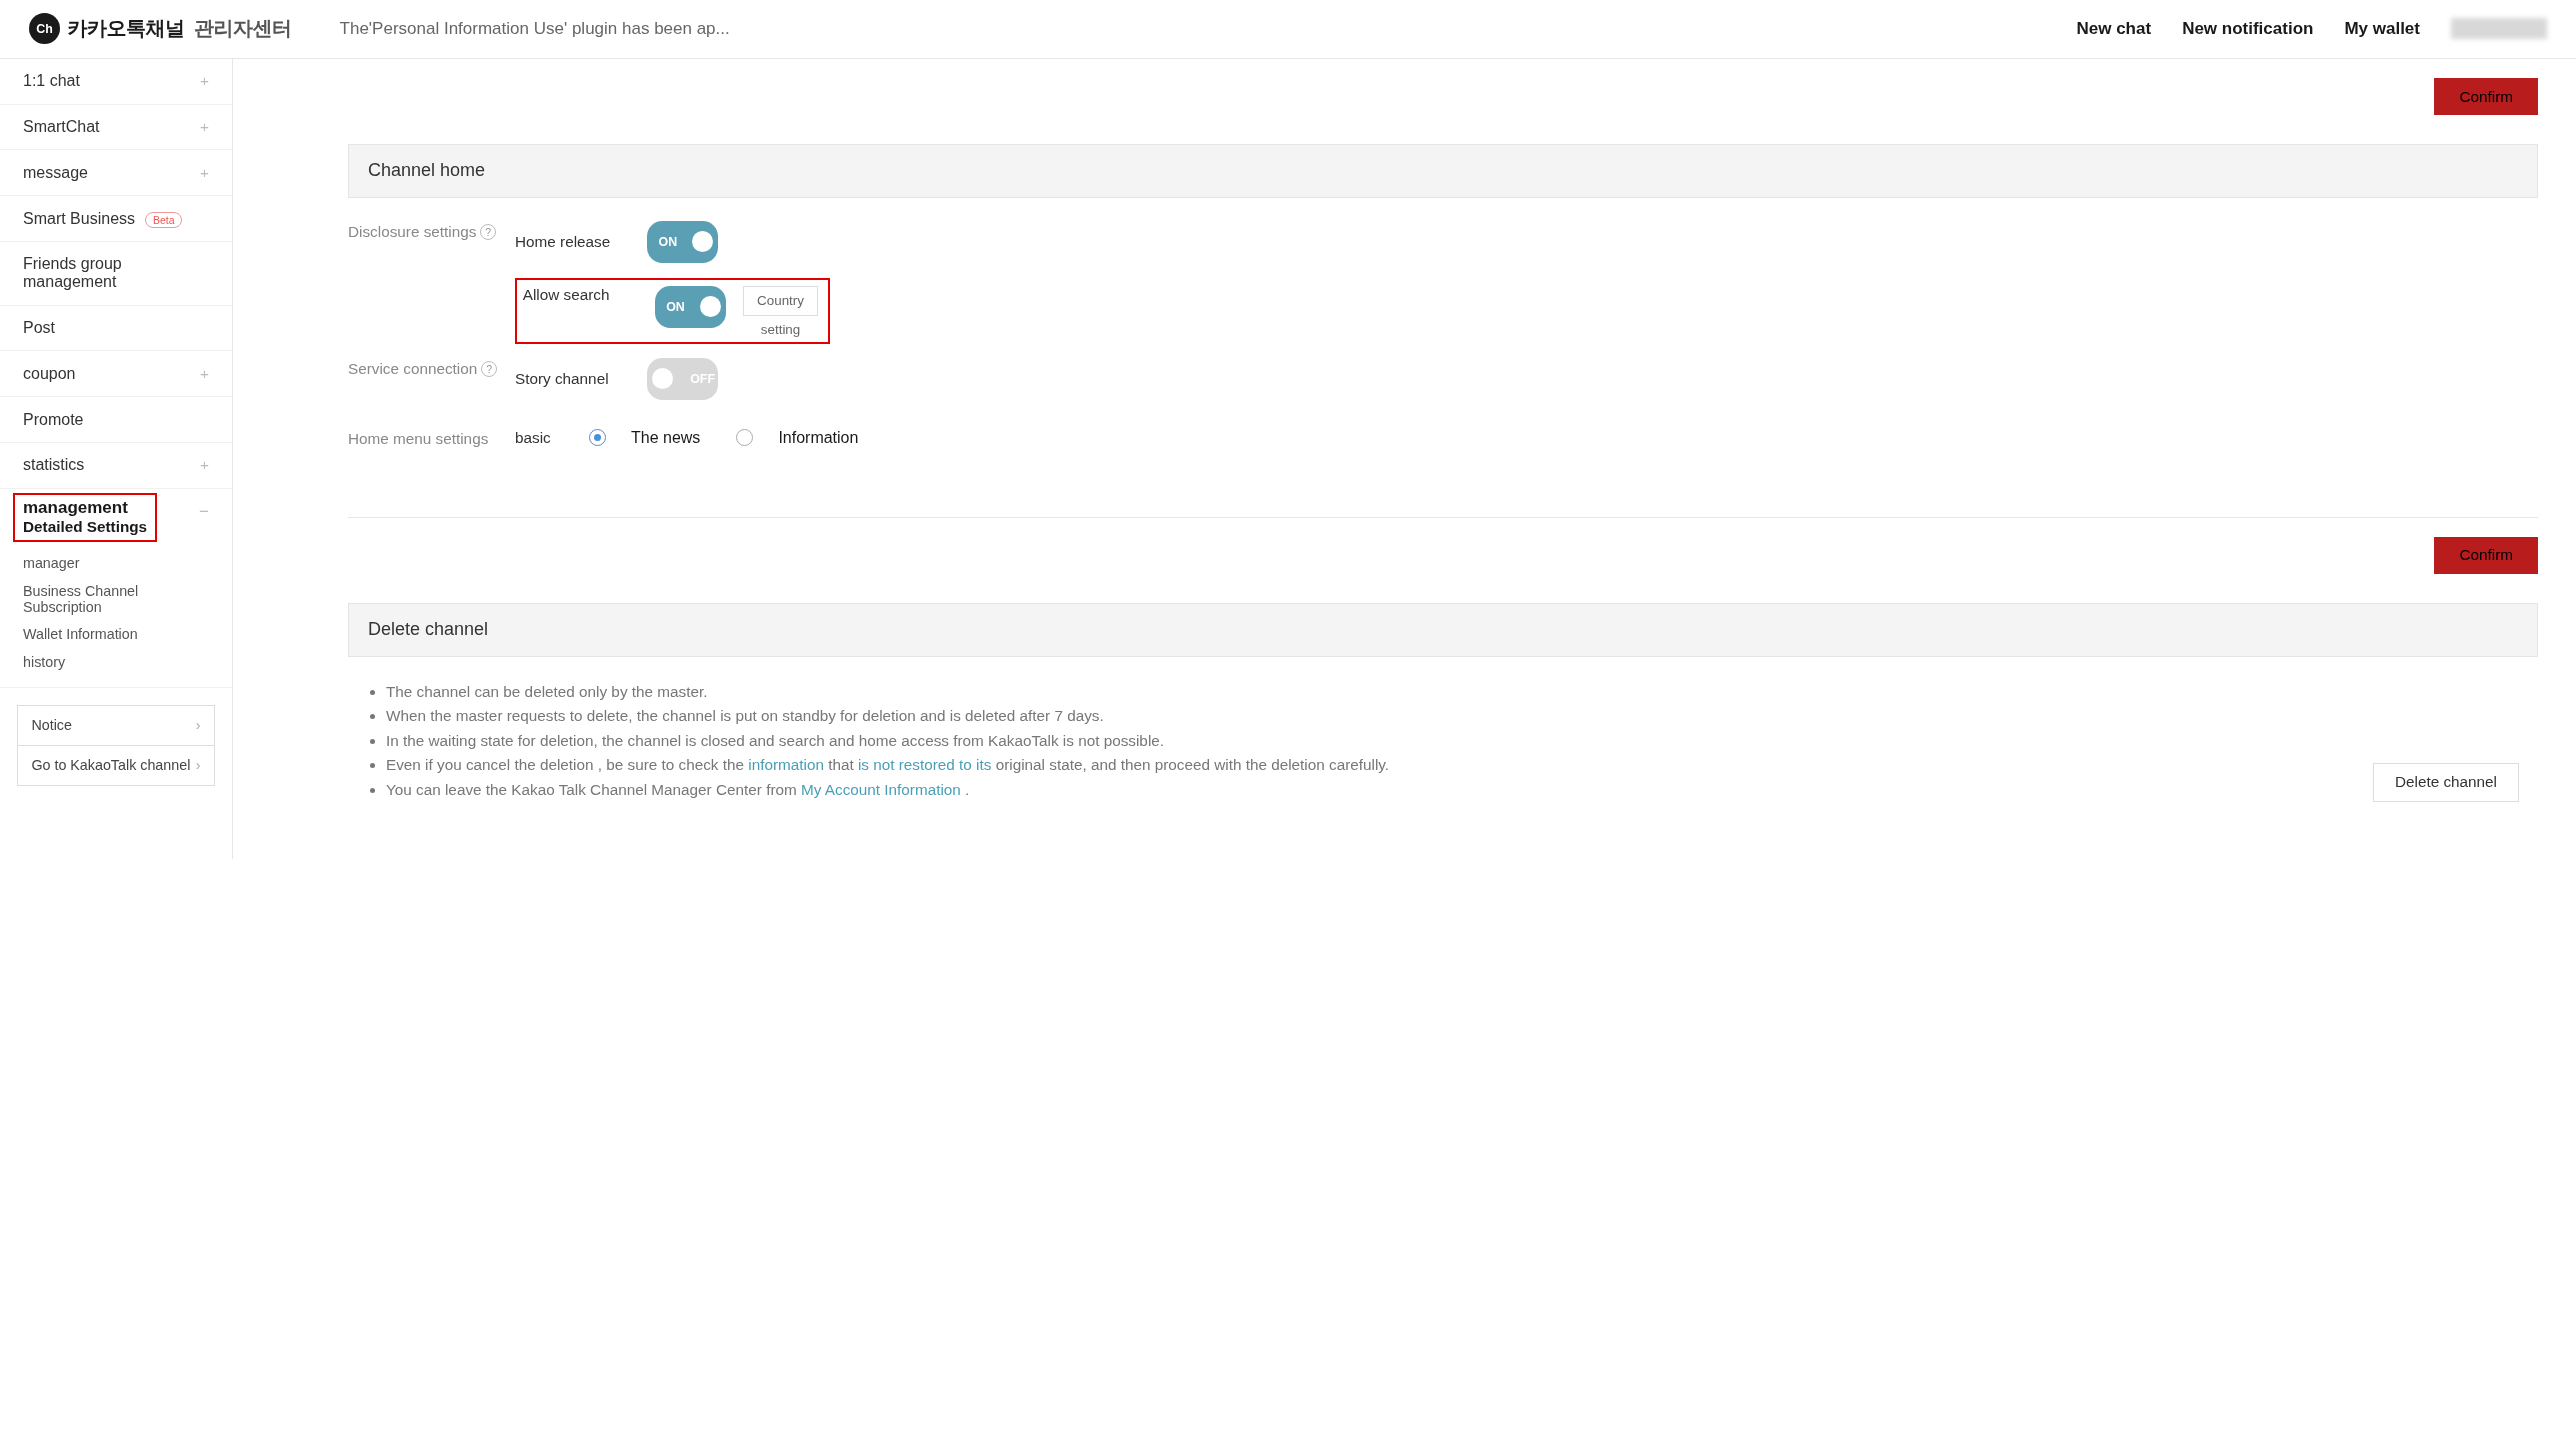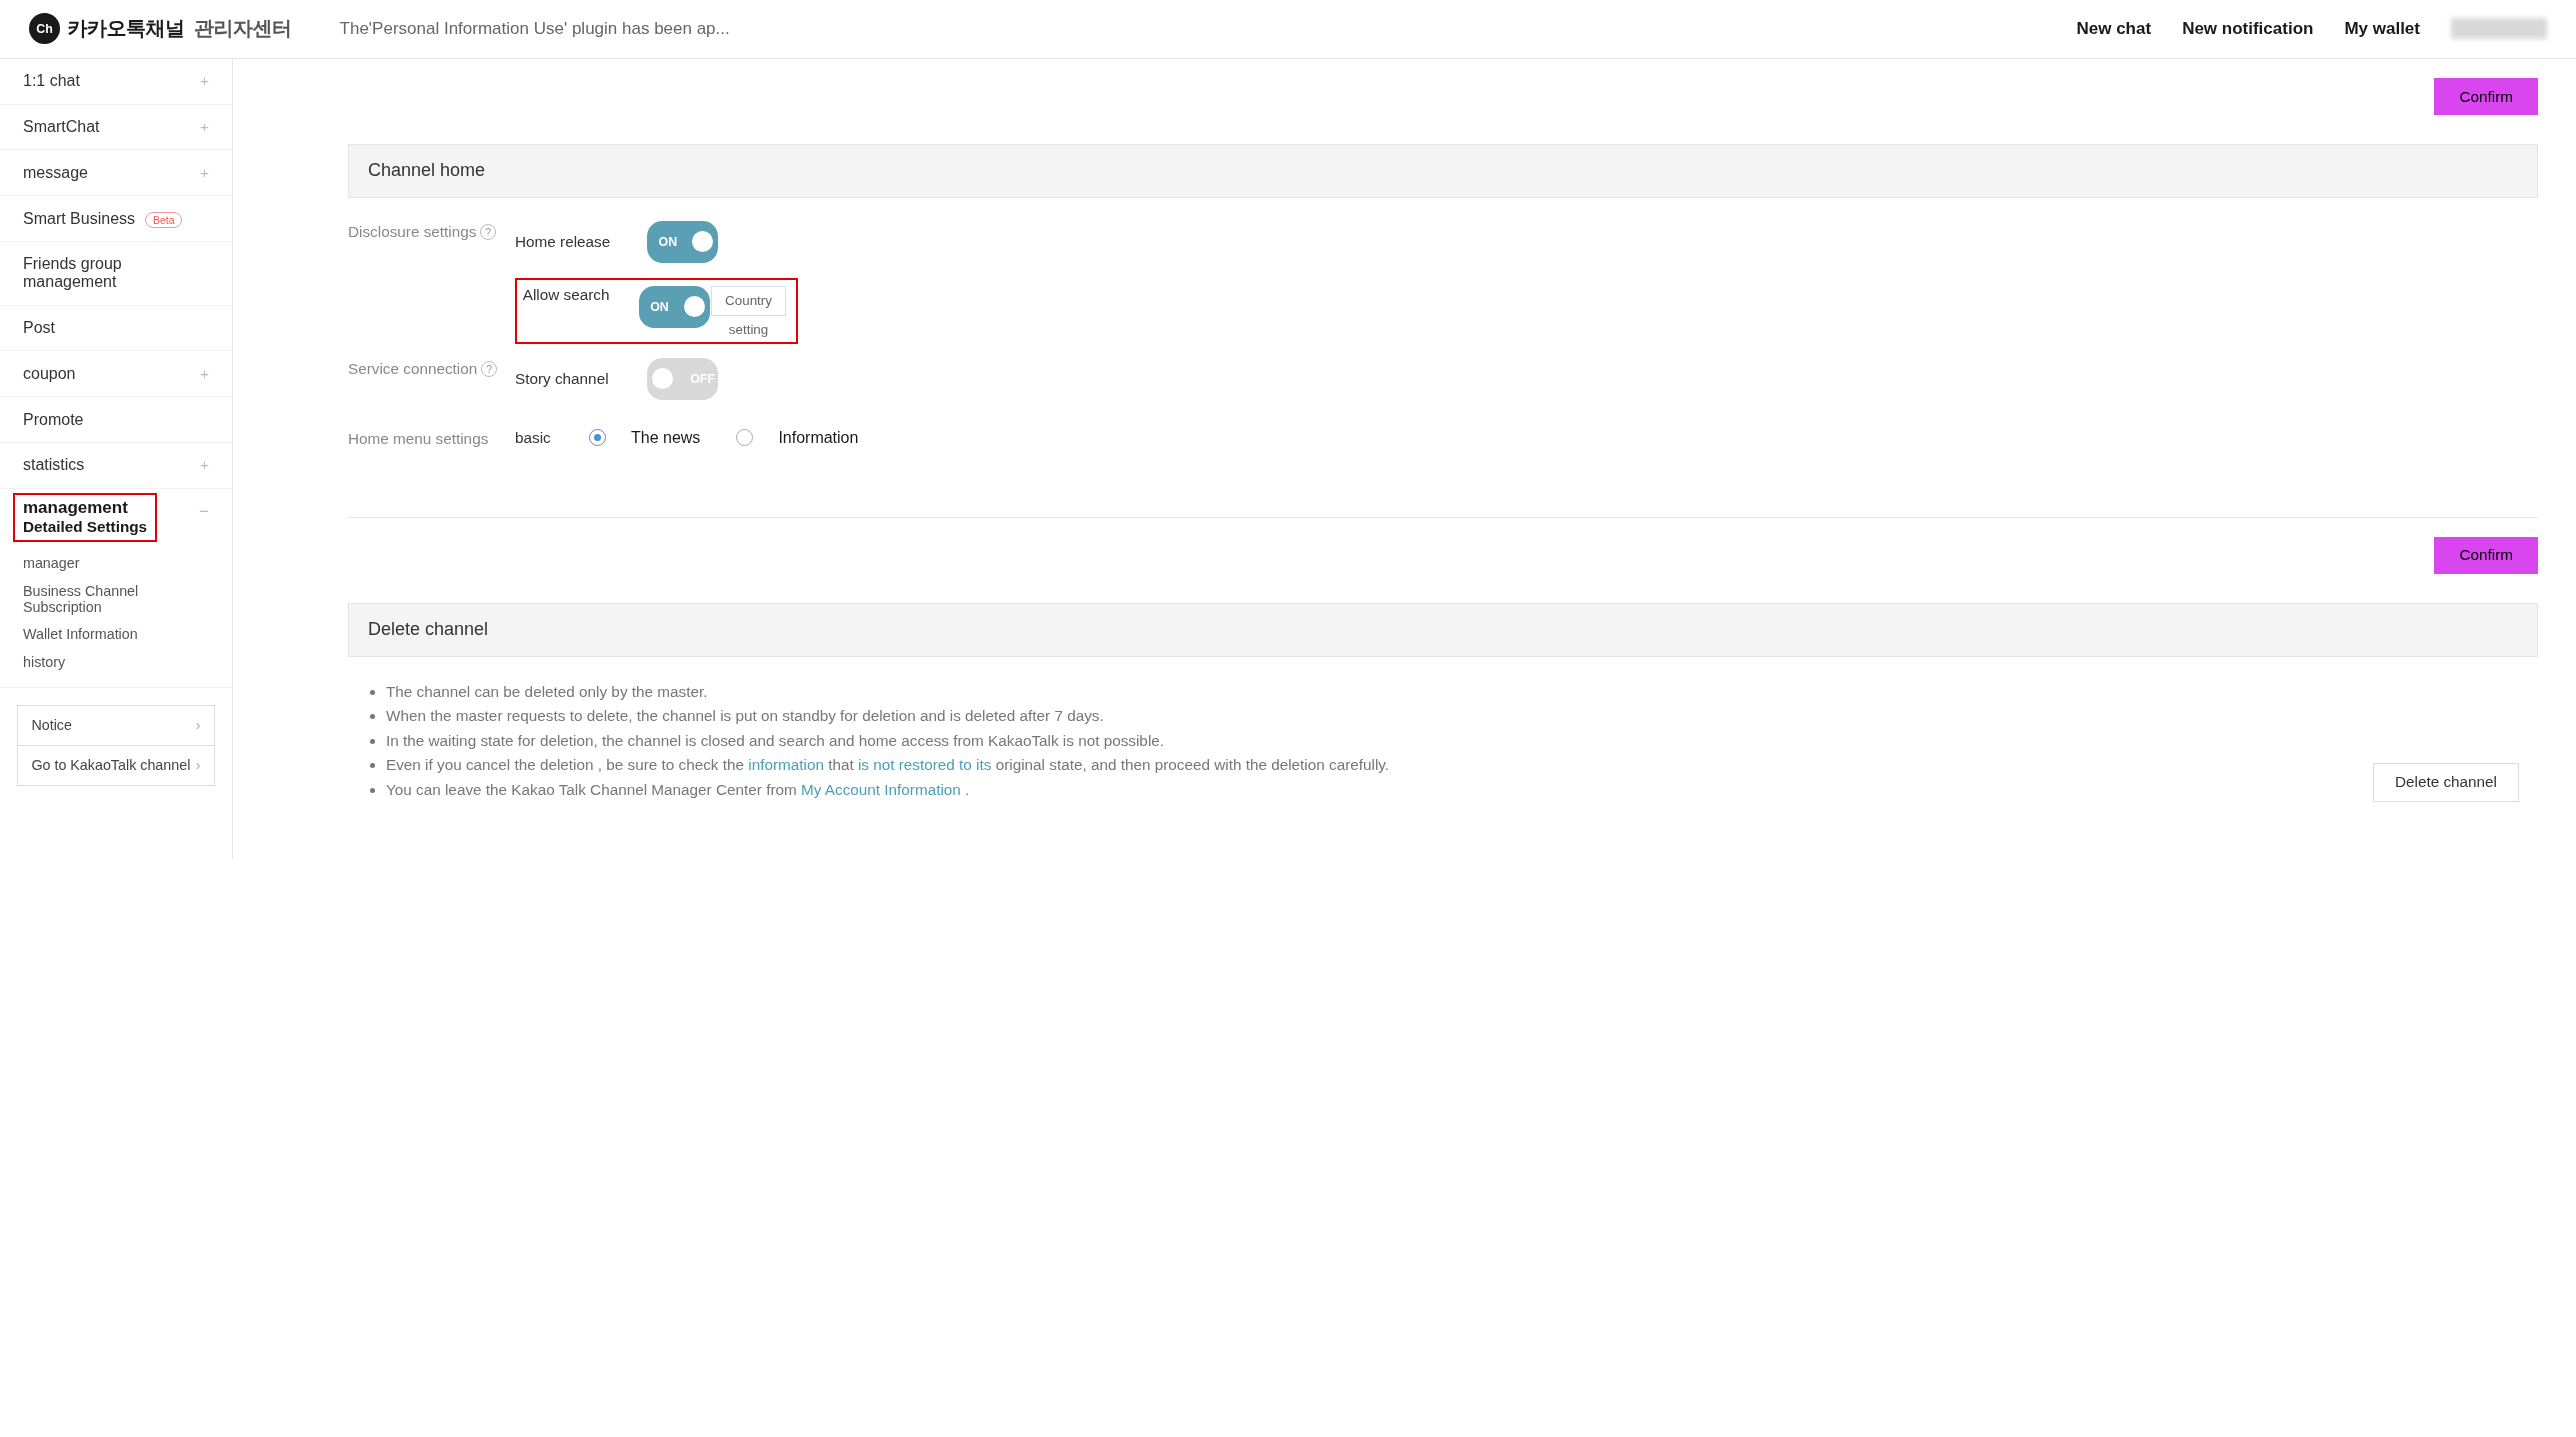--- a/index.html
+++ b/index.html
@@ -23,41 +23,41 @@
   .subnav-item { padding: 5.7px 23px; font-size: 14.3px; color: #555; cursor: pointer; }
   .highlight-box { border: 2.4px solid #e30000; margin: 3.8px 5.7px 3.8px 13.4px; padding: 3.8px 7.6px 3.8px 7.6px; width: fit-content; }
   .highlight-box .nav-title { font-weight:700; font-size:17px; }
   .highlight-box .subactive { font-weight:700; font-size:15.3px; }
   .sidebar-bottom { padding: 17px; }
   .side-btn { display:flex; align-items:center; justify-content:space-between; border:1px solid #ddd; padding: 11.5px 13.4px; font-size:14.3px; color:#444; cursor:pointer; }
   .side-btn + .side-btn { border-top: none; }
   .chev { color:#aaa; }
   .main { flex: 1; padding: 9.6px 38px 57px 115px; }
   .confirm-row { display:flex; justify-content:flex-end; margin: 9.6px 0 29px 0; }
-  .btn-confirm { background:#d946ef; border:none; padding: 9.6px 25px; font-size:15.3px; font-weight:500; cursor:pointer; }
+  .btn-confirm { background:#b91c1c; border:none; padding: 9.6px 25px; font-size:15.3px; font-weight:500; cursor:pointer; }
   .panel-header { background:#f4f4f4; border:1px solid #e4e4e4; padding: 15.3px 19px; font-size:18px; color:#333; }
   .panel-body { padding: 23px 19px 32px 0; }
   .setting-row { display:flex; align-items:flex-start; margin-bottom: 13.4px; }
   .setting-label { width: 167px; font-size:15.3px; color:#888; display:flex; align-items:center; gap:3.8px; padding-top:1.9px; }
   .help { display:inline-flex; align-items:center; justify-content:center; width:16px; height:16px; border:1px solid #bbb; border-radius:50%; font-size:10.5px; color:#999; }
   .setting-content { flex:1; }
   .sub-row { display:flex; align-items:center; gap: 17px; margin-bottom: 15.3px; }
   .sub-label { min-width: 115px; font-size:15.3px; color:#333; }
   .toggle { position:relative; width:71px; height:42px; border-radius:15.3px; cursor:pointer; display:flex; align-items:center; }
   .toggle.on { background:#5a9fb3; }
   .toggle.off { background:#d8d8d8; }
   .toggle .knob { width:21px; height:21px; background:#fff; border-radius:50%; position:absolute; }
   .toggle.on .knob { right:4.8px; }
   .toggle.off .knob { left:4.8px; }
   .toggle .tlabel { font-size:12.4px; font-weight:700; color:#fff; position:absolute; }
   .toggle.on .tlabel { left:11.5px; }
   .toggle.off .tlabel { right:3px; }
   .mini-btn { border:1px solid #ddd; background:#fff; padding:6.7px 13.4px; font-size:13.4px; color:#666; cursor:pointer; text-align:center; }
   .mini-caption { font-size:13.4px; color:#666; margin-top:5.7px; text-align:center; }
-  .red-highlight { border:2.4px solid #e30000; padding: 5.7px 9.6px 5.7px 5.7px; display:inline-flex; align-items:flex-start; gap: 1px; }
+  .red-highlight { border:2.4px solid #e30000; padding: 5.7px 9.6px 5.7px 5.7px; display:inline-flex; align-items:flex-start; gap: 17px; }
   .radio-wrap { display:inline-flex; align-items:center; gap:25px; margin-right:19px; cursor:pointer; }
   .radio { width:17px; height:17px; border:1.9px solid #aaa; border-radius:50%; display:inline-flex; align-items:center; justify-content:center; }
   .radio.checked { border-color:#4a90d9; }
   .radio.checked::after { content:""; width:7.6px; height:7.6px; background:#4a90d9; border-radius:50%; }
   .divider { border-top:1px solid #e6e6e6; margin: 9.6px 0 19px 0;}
   .delete-body { display:flex; align-items:flex-end; gap:38px; padding: 23px 19px 0 19px; }
   .delete-list { flex:1; font-size:15.3px; color:#777; list-style: disc; padding-left: 19px; line-height:1.6; }
   .delete-list a { color:#4a9fb8; text-decoration:none; }
   .btn-delete { border:1px solid #ddd; background:#fff; padding: 9.6px 21px; font-size:15.3px; color:#333; cursor:pointer; white-space:nowrap; }
 </style>

